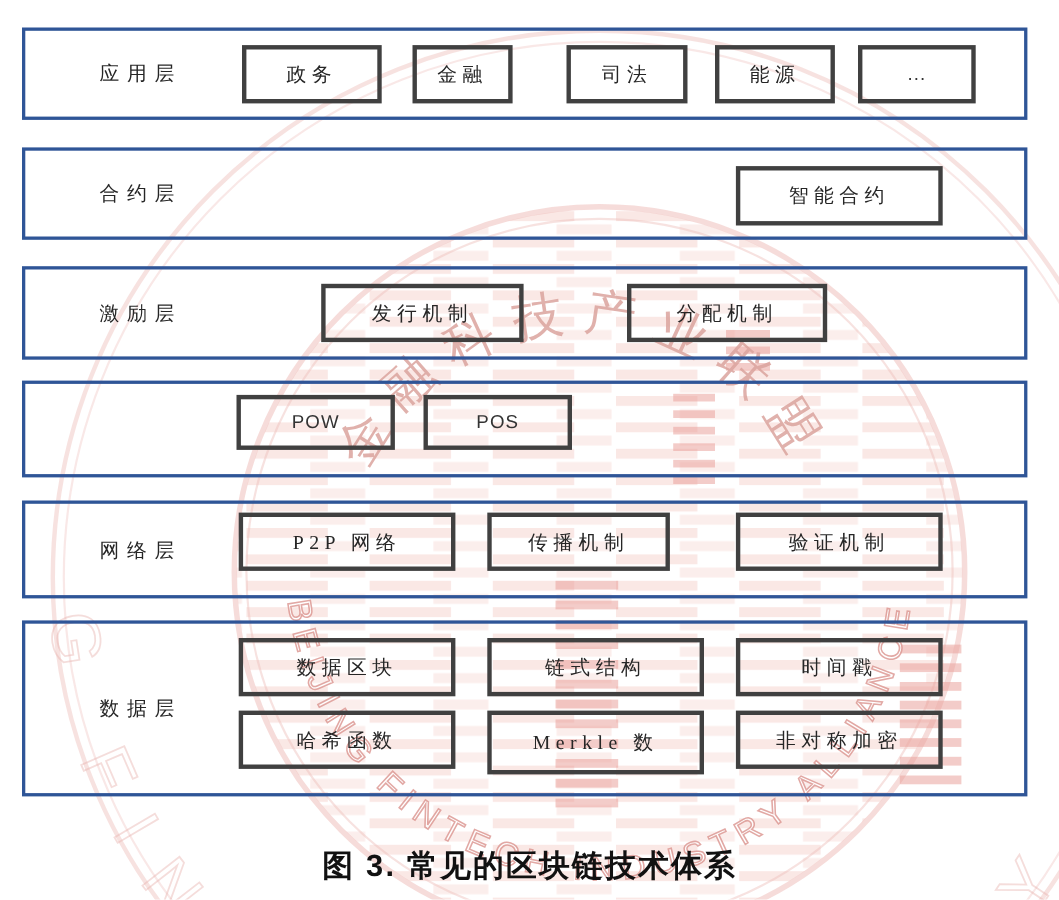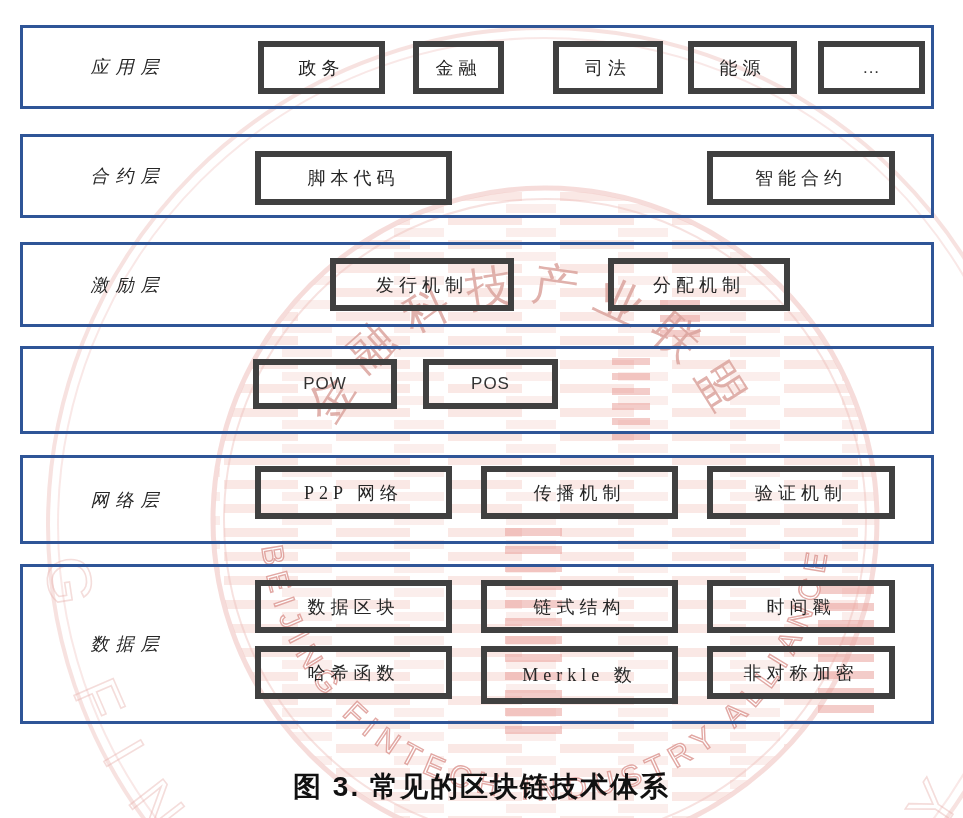--- a/index.html
+++ b/index.html
@@ -26,31 +26,29 @@
   }
   .layer-label {
     position: absolute;
     left: 20px; top: 0; bottom: 0;
     width: 170px;
     display: flex; align-items: center; justify-content: center;
     font-size: 18px; color: #262626;
     letter-spacing: 7px;
     font-family: "Liberation Serif", serif;
     white-space: nowrap;
-    font-style: italic;
   }
   .box {
     position: absolute;
-    border: 6px solid #404040;
+    border: 4px solid #404040;
     box-sizing: border-box;
     display: flex; align-items: center; justify-content: center;
     font-size: 18px; color: #262626;
     background: transparent;
     white-space: nowrap;
-    margin-left: 38px;
   }
   .box.cn {
     letter-spacing: 5px;
     font-family: "Liberation Serif", serif;
   }
   .box.latin {
     letter-spacing: 1px;
     font-size: 17px;
     font-family: "Liberation Sans", sans-serif;
     color: #333333;
@@ -138,39 +136,38 @@
     <div class="layer-label">应用层</div>
     <div class="box cn" style="left:197px;top:13px;width:127px;height:53px">政务</div>
     <div class="box cn" style="left:352px;top:13px;width:91px;height:53px">金融</div>
     <div class="box cn" style="left:492px;top:13px;width:110px;height:53px">司法</div>
     <div class="box cn" style="left:627px;top:13px;width:109px;height:53px">能源</div>
     <div class="box latin" style="left:757px;top:13px;width:107px;height:53px">...</div>
   </div>
 
   <div class="layer" style="top:134px;height:84px">
     <div class="layer-label">合约层</div>
-    <div class="box cn" style="left:194px;top:14px;width:197px;height:54px">脚本代码</div>
     <div class="box cn" style="left:646px;top:14px;width:188px;height:54px">智能合约</div>
   </div>
 
   <div class="layer" style="top:242px;height:85px">
     <div class="layer-label">激励层</div>
     <div class="box cn" style="left:547px;top:13px;width:182px;height:53px">分配机制</div>
     <div class="box cn" style="left:269px;top:13px;width:184px;height:53px">发行机制</div>
   </div>
 
   <div class="layer" style="top:346px;height:88px">
     <div class="box latin" style="left:192px;top:10px;width:144px;height:50px">POW</div>
     <div class="box latin" style="left:362px;top:10px;width:135px;height:50px">POS</div>
   </div>
 
   <div class="layer" style="top:455px;height:89px">
     <div class="layer-label">网络层</div>
     <div class="box cn" style="left:194px;top:8px;width:197px;height:53px">P2P 网络</div>
-    <div class="box cn" style="left:420px;top:8px;width:197px;height:53px">传播机制</div>
+    <div class="box cn" style="left:420px;top:8px;width:166px;height:53px">传播机制</div>
     <div class="box cn" style="left:646px;top:8px;width:188px;height:53px">验证机制</div>
   </div>
 
   <div class="layer" style="top:564px;height:160px">
     <div class="layer-label">数据层</div>
     <div class="box cn" style="left:194px;top:13px;width:197px;height:53px">数据区块</div>
     <div class="box cn" style="left:420px;top:13px;width:197px;height:53px">链式结构</div>
     <div class="box cn" style="left:646px;top:13px;width:188px;height:53px">时间戳</div>
     <div class="box cn" style="left:194px;top:79px;width:197px;height:53px">哈希函数</div>
     <div class="box cn" style="left:420px;top:79px;width:197px;height:58px">Merkle 数</div>

